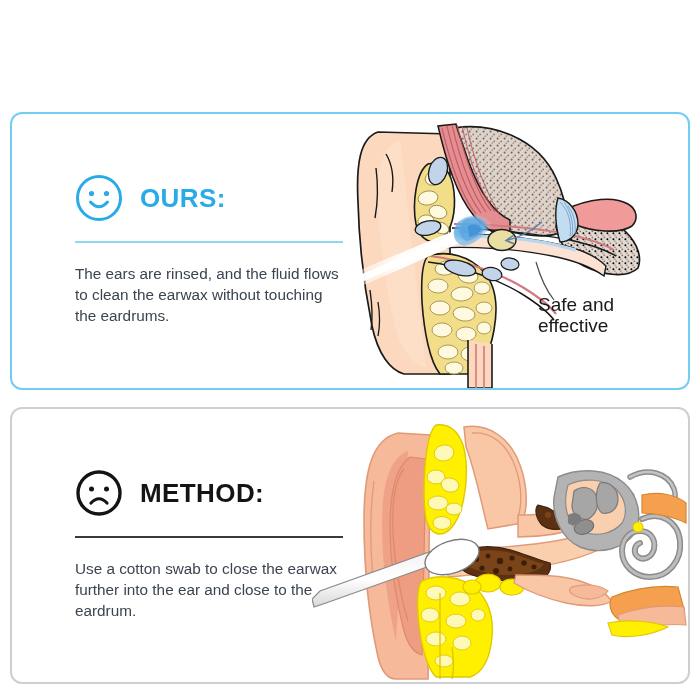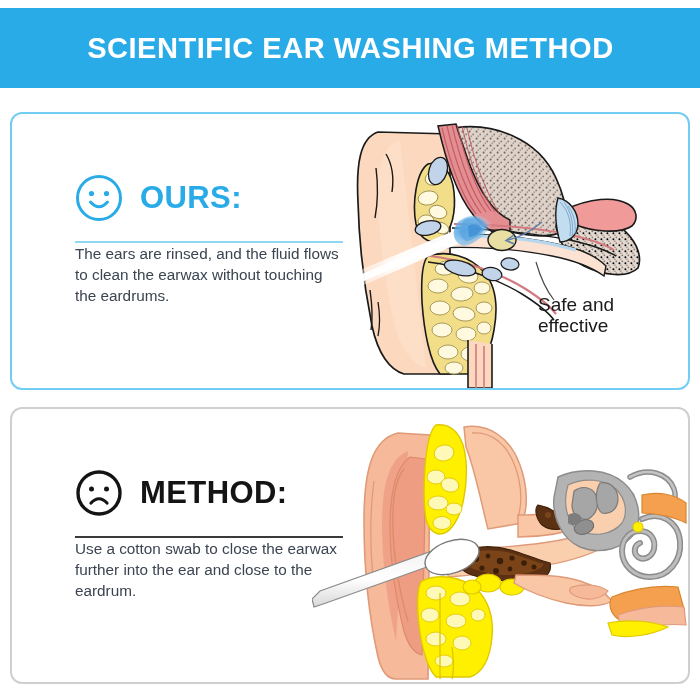--- a/index.html
+++ b/index.html
@@ -77,37 +77,38 @@
     align-items: center;
     height: 52px;
   }
   .face-icon {
     width: 48px;
     height: 48px;
     flex: 0 0 48px;
   }
   .head-label {
     margin-left: 17px;
-    font-size: 31px;
+    font-size: 26px;
     font-weight: bold;
     letter-spacing: 0.4px;
     font-family: "Liberation Sans", sans-serif;
   }
   .head-label.ours { color: #29abe8; }
   .head-label.others { color: #141414; }
 
   .divider {
     margin-top: 17px;
     height: 2px;
     width: 268px;
   }
   .divider.ours { background: #8fd6f3; }
   .divider.others { background: #3a3a3a; }
 
   .body-text {
+    margin-top: 20px;
     font-size: 15.3px;
     line-height: 21px;
     color: #3b4450;
     font-family: "Liberation Sans", sans-serif;
     width: 268px;
   }
 
   
   .illus {
     position: absolute;
@@ -135,23 +136,20 @@
     color: #1a1a1a;
     font-family: "Liberation Sans", sans-serif;
     width: 100px;
   }
 </style>
 </head>
 <body>
 
 <div class="page">
 
-  <div class="header-banner">
-    <div class="header-title">SCIENTIFIC EAR WASHING METHOD</div>
-  </div>
 
   <div class="card card-ours">
 
     <div class="text-col">
       <div class="head-row">
         <span class="face-icon">
           <svg viewBox="0 0 48 48" width="48" height="48">
             <circle cx="24" cy="24" r="21.5" fill="none" stroke="#29abe8" stroke-width="3"></circle>
             <circle cx="16.5" cy="19.5" r="2.6" fill="#29abe8"></circle>
             <circle cx="31.5" cy="19.5" r="2.6" fill="#29abe8"></circle>

